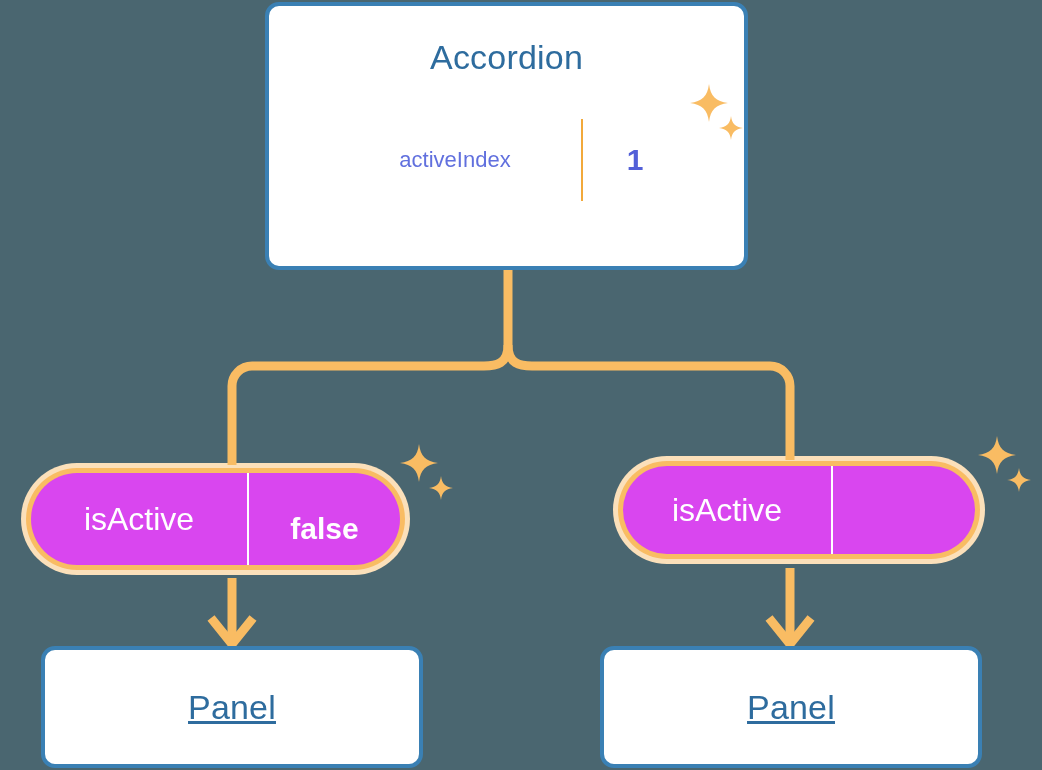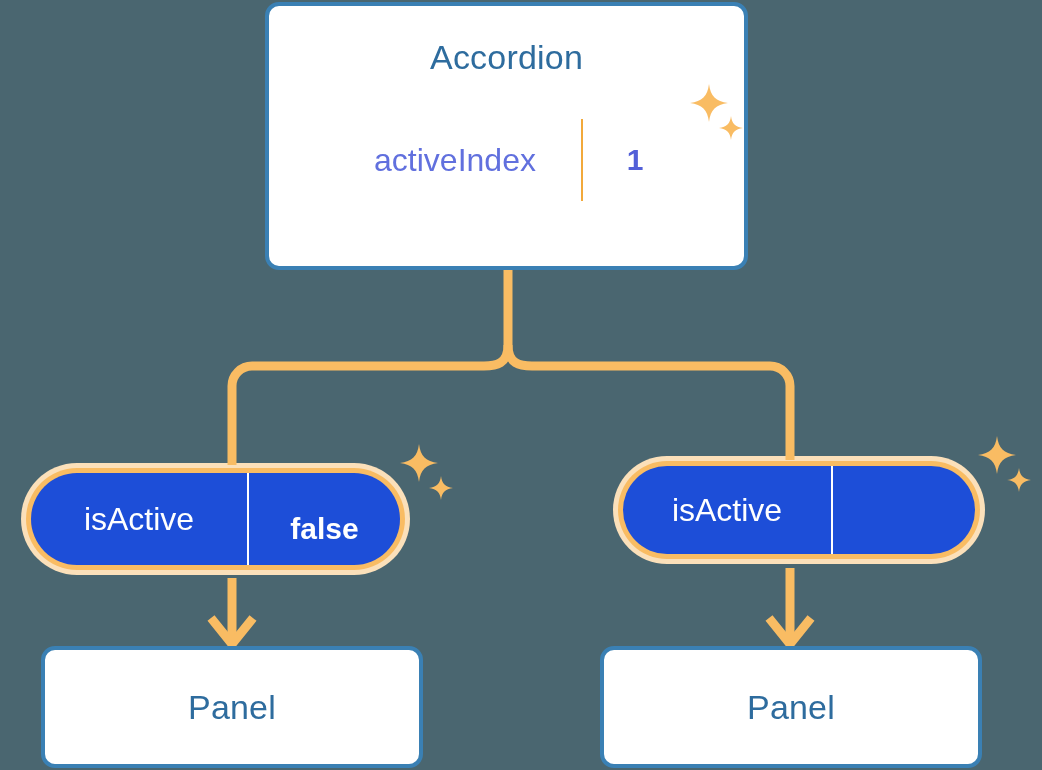--- a/index.html
+++ b/index.html
@@ -59,21 +59,21 @@
   .panel-card {
     top: 646px;
     width: 382px;
     height: 122px;
     display: flex;
     align-items: center;
     justify-content: center;
   }
   #panel-left  { left: 41px; }
   #panel-right { left: 600px; }
-  .panel-card .card-title { margin: 0; }
+  .panel-card .card-title { margin: 0; text-decoration: underline; }
 
   
   .pill {
     position: absolute;
     display: flex;
     align-items: stretch;
     box-sizing: border-box;
     border-radius: 999px;
   }
   
@@ -107,33 +107,33 @@
     left: 329px;
     top: 119px;
     width: 358px;
     height: 82px;
     background: #ffffff;
     border-radius: 999px;
   }
   #pill-active-index .pill-key {
     flex: 0 0 252px;
     color: #6170de;
-    font-size: 32px;
+    font-size: 22px;
     border-right: 2px solid #f2a93b;
   }
   #pill-active-index .pill-val {
     flex: 1 1 auto;
     color: #5360d8;
     font-size: 30px;
     font-weight: 700;
   }
 
   
   .pill-solid {
-    background: #1d4ed8;
+    background: #d946ef;
     height: 92px;
     top: 473px;
   }
   .pill-solid .pill-key {
     color: #ffffff;
     font-size: 32px;
     border-right: 2px solid #ffffff;
   }
   .pill-solid .pill-val {
     color: #ffffff;

